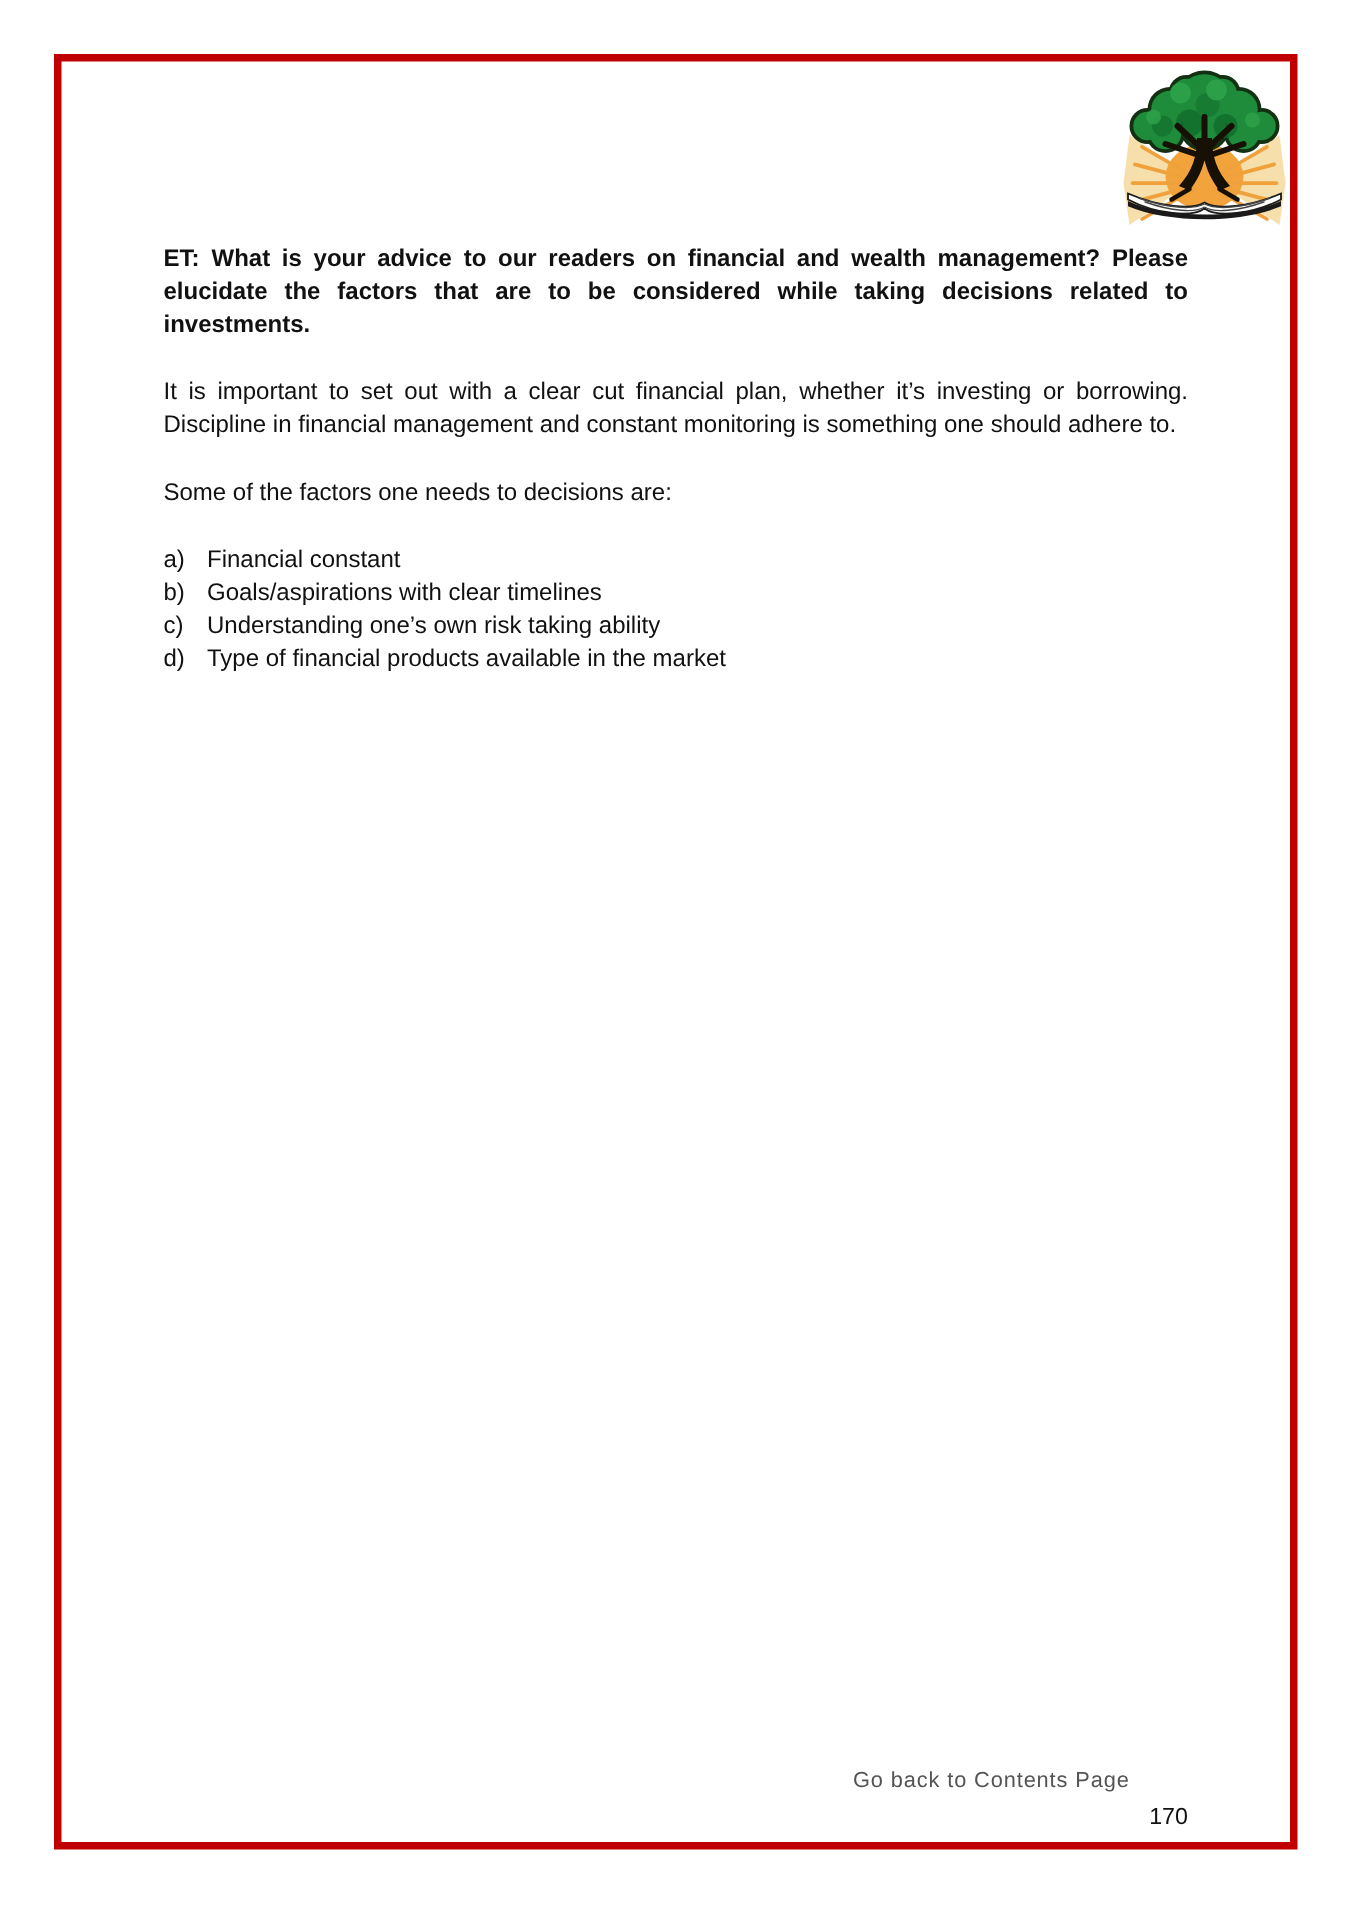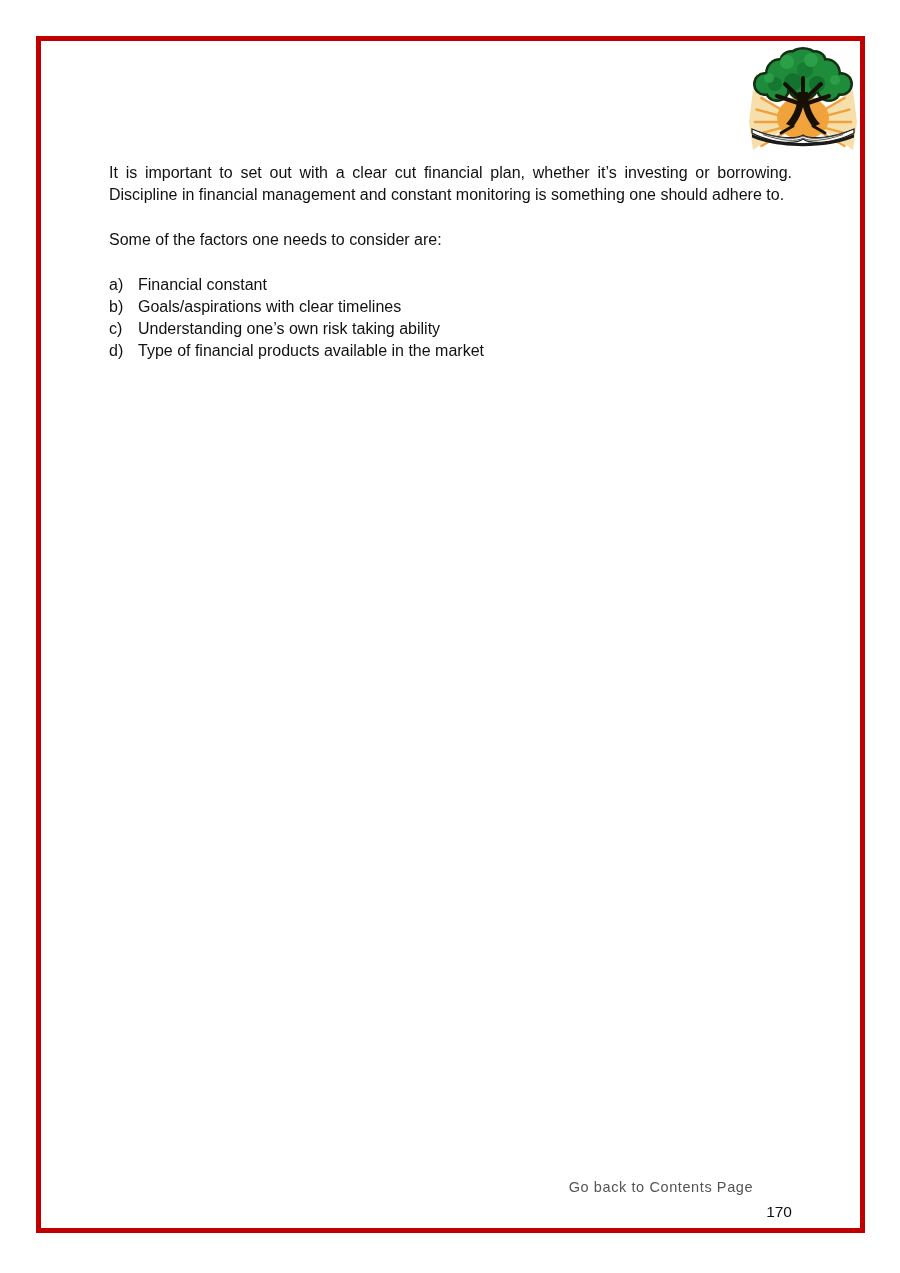--- a/index.html
+++ b/index.html
@@ -120,25 +120,26 @@
   <g stroke="#444444" stroke-width="0.9" fill="none">
     <path d="M12,88 C32,95 48,96 56,92"></path>
       <path d="M16,90.5 C34,97 50,98 56,94"></path>
     <path d="M100,88 C80,95 64,96 56,92"></path>
       <path d="M96,90.5 C78,97 62,98 56,94"></path>
   </g>
   <path d="M5,90 C30,102 82,102 107,90 L107,93.5 C80,105 32,105 5,93.5 Z" fill="#1A1A1A"></path>
 </svg>
 
 <div class="content">
+  <p class="question"><span class="speaker speaker-gap">ET:</span><span>What is your advice to our readers on financial and wealth management? Please elucidate the factors that are to be considered while taking decisions related to investments.</span></p>
 
 
   <p>It is important to set out with a clear cut financial plan, whether it’s investing or borrowing. Discipline in financial management and constant monitoring is something one should adhere to.</p>
 
-  <p class="factors-intro">Some of the factors one needs to consider are:</p>
+  <p class="factors-intro">Some of the factors one needs to decisions are:</p>
 
   <div class="factor-row">
     <span class="factor-marker">a)</span>
     <span>Financial constant</span>
   </div>
   <div class="factor-row">
     <span class="factor-marker">b)</span>
     <span>Goals/aspirations with clear timelines</span>
   </div>
   <div class="factor-row">

